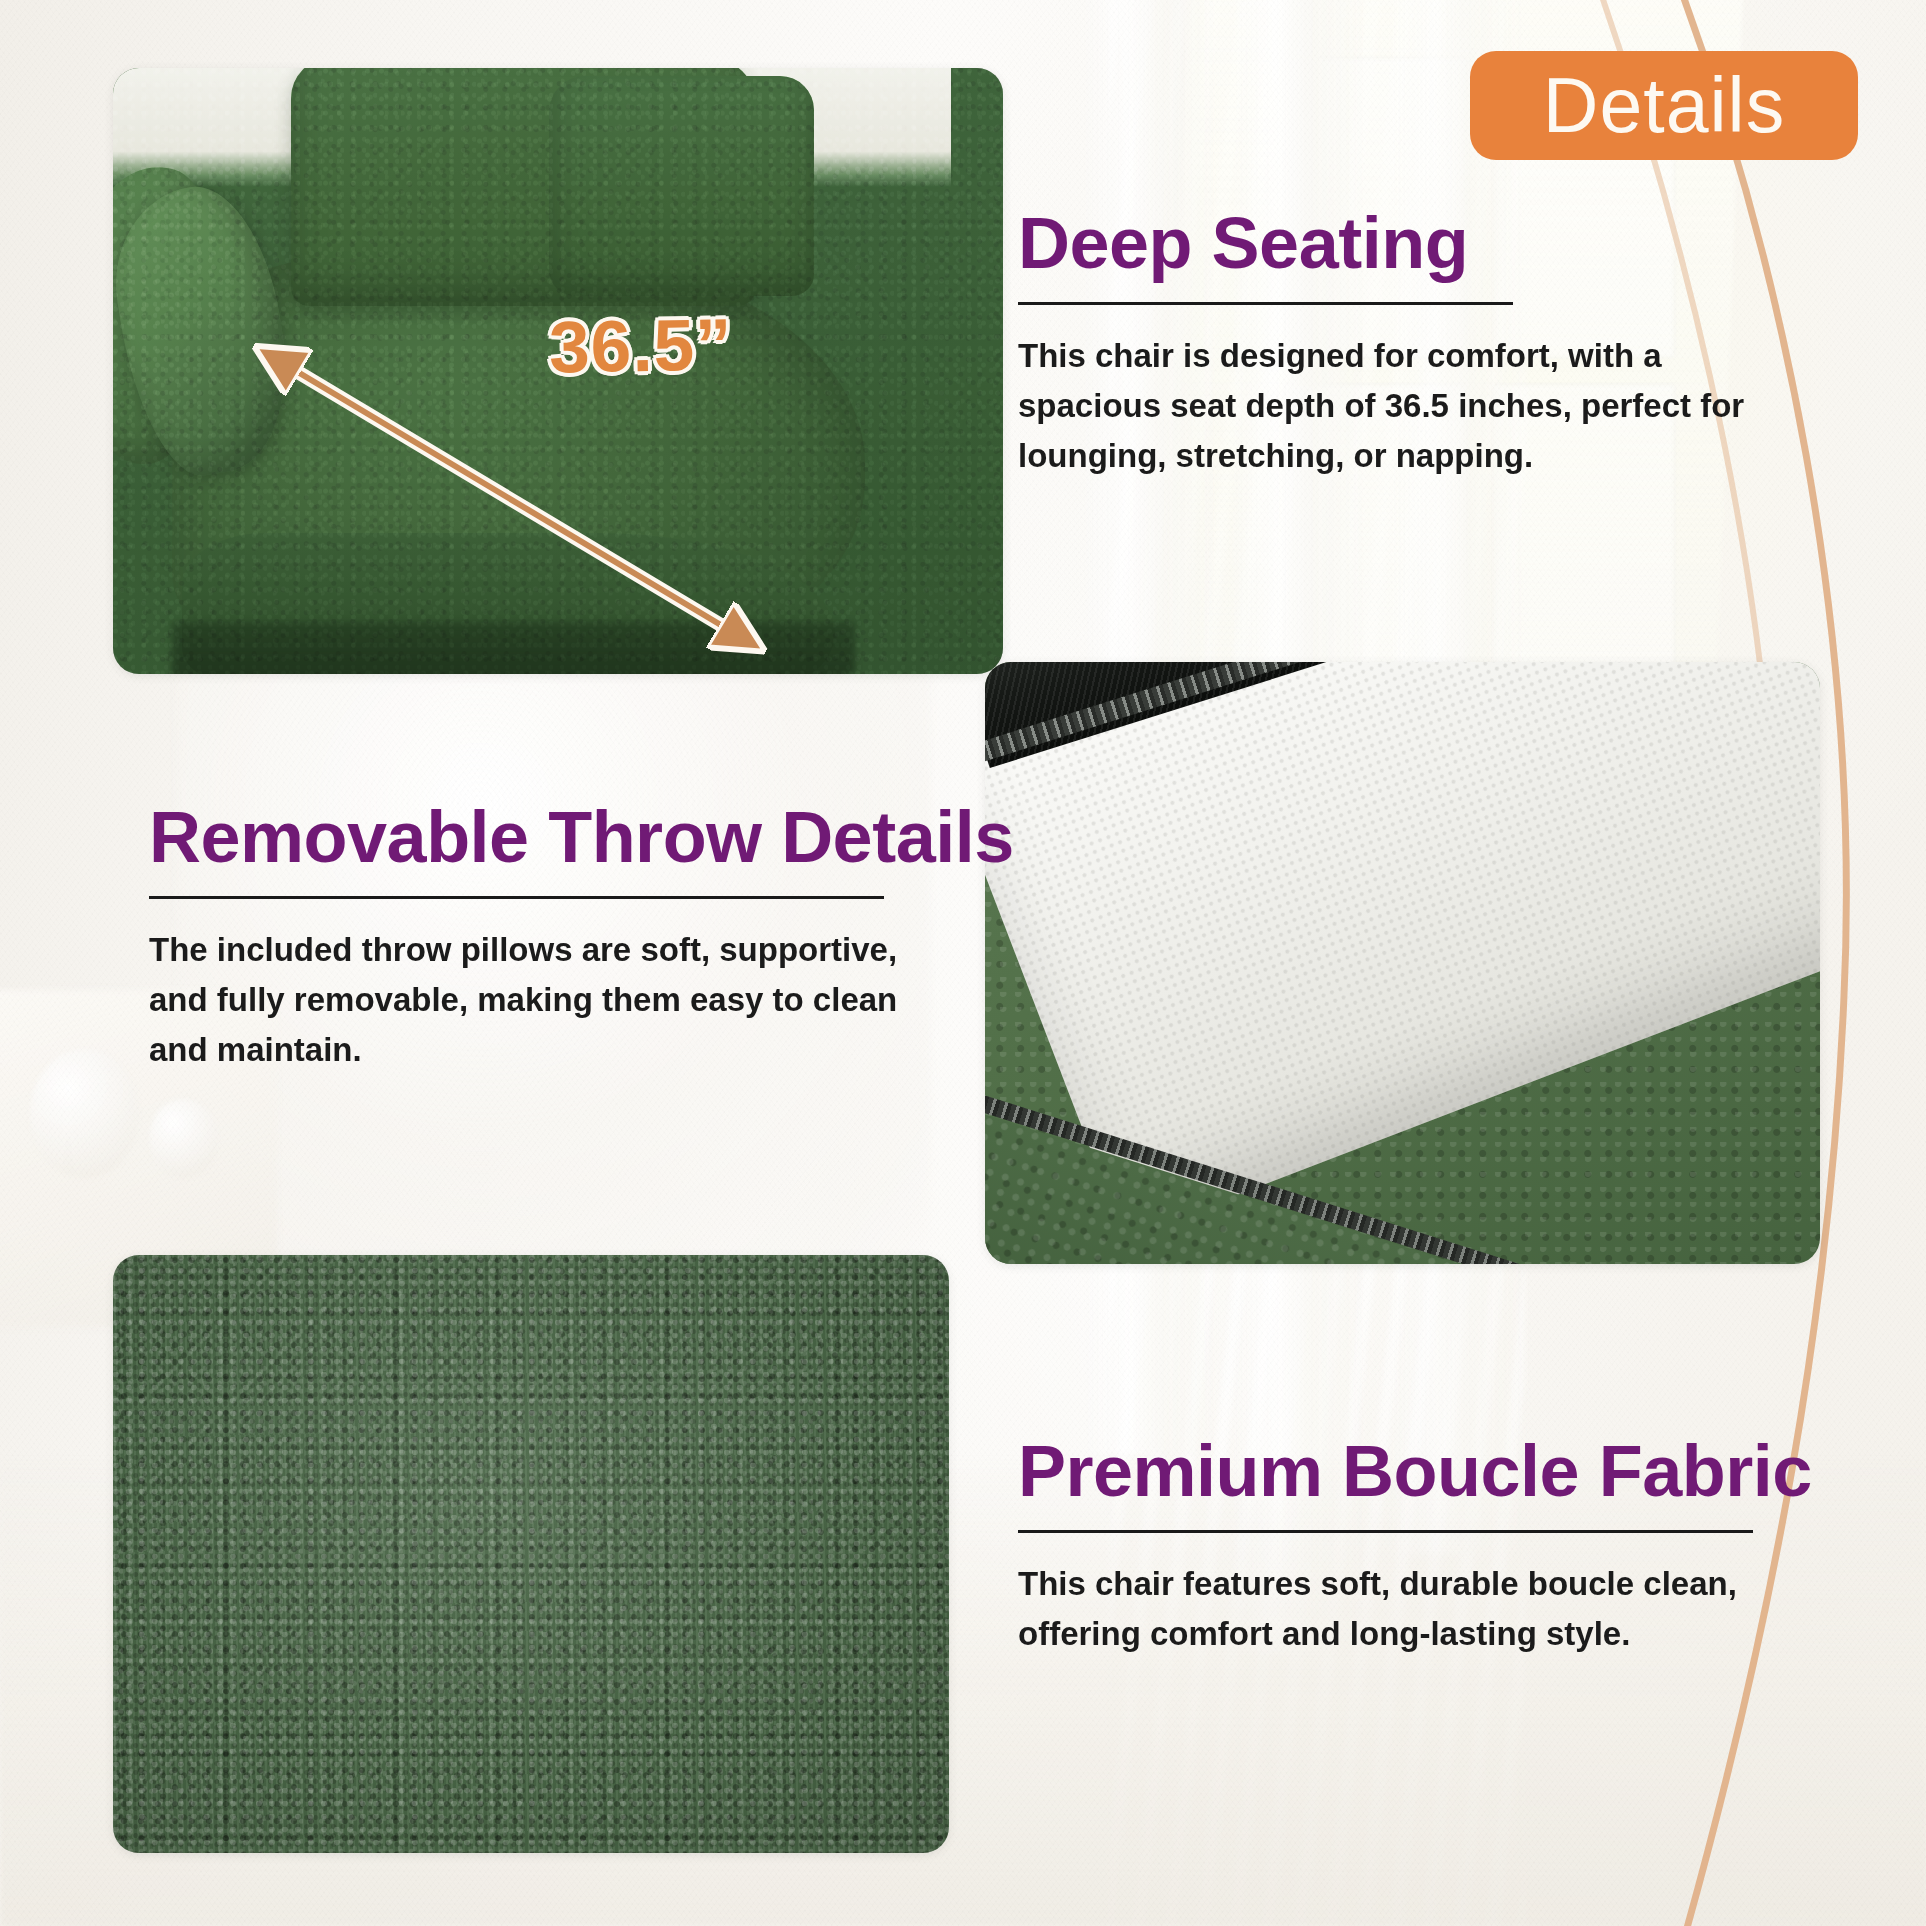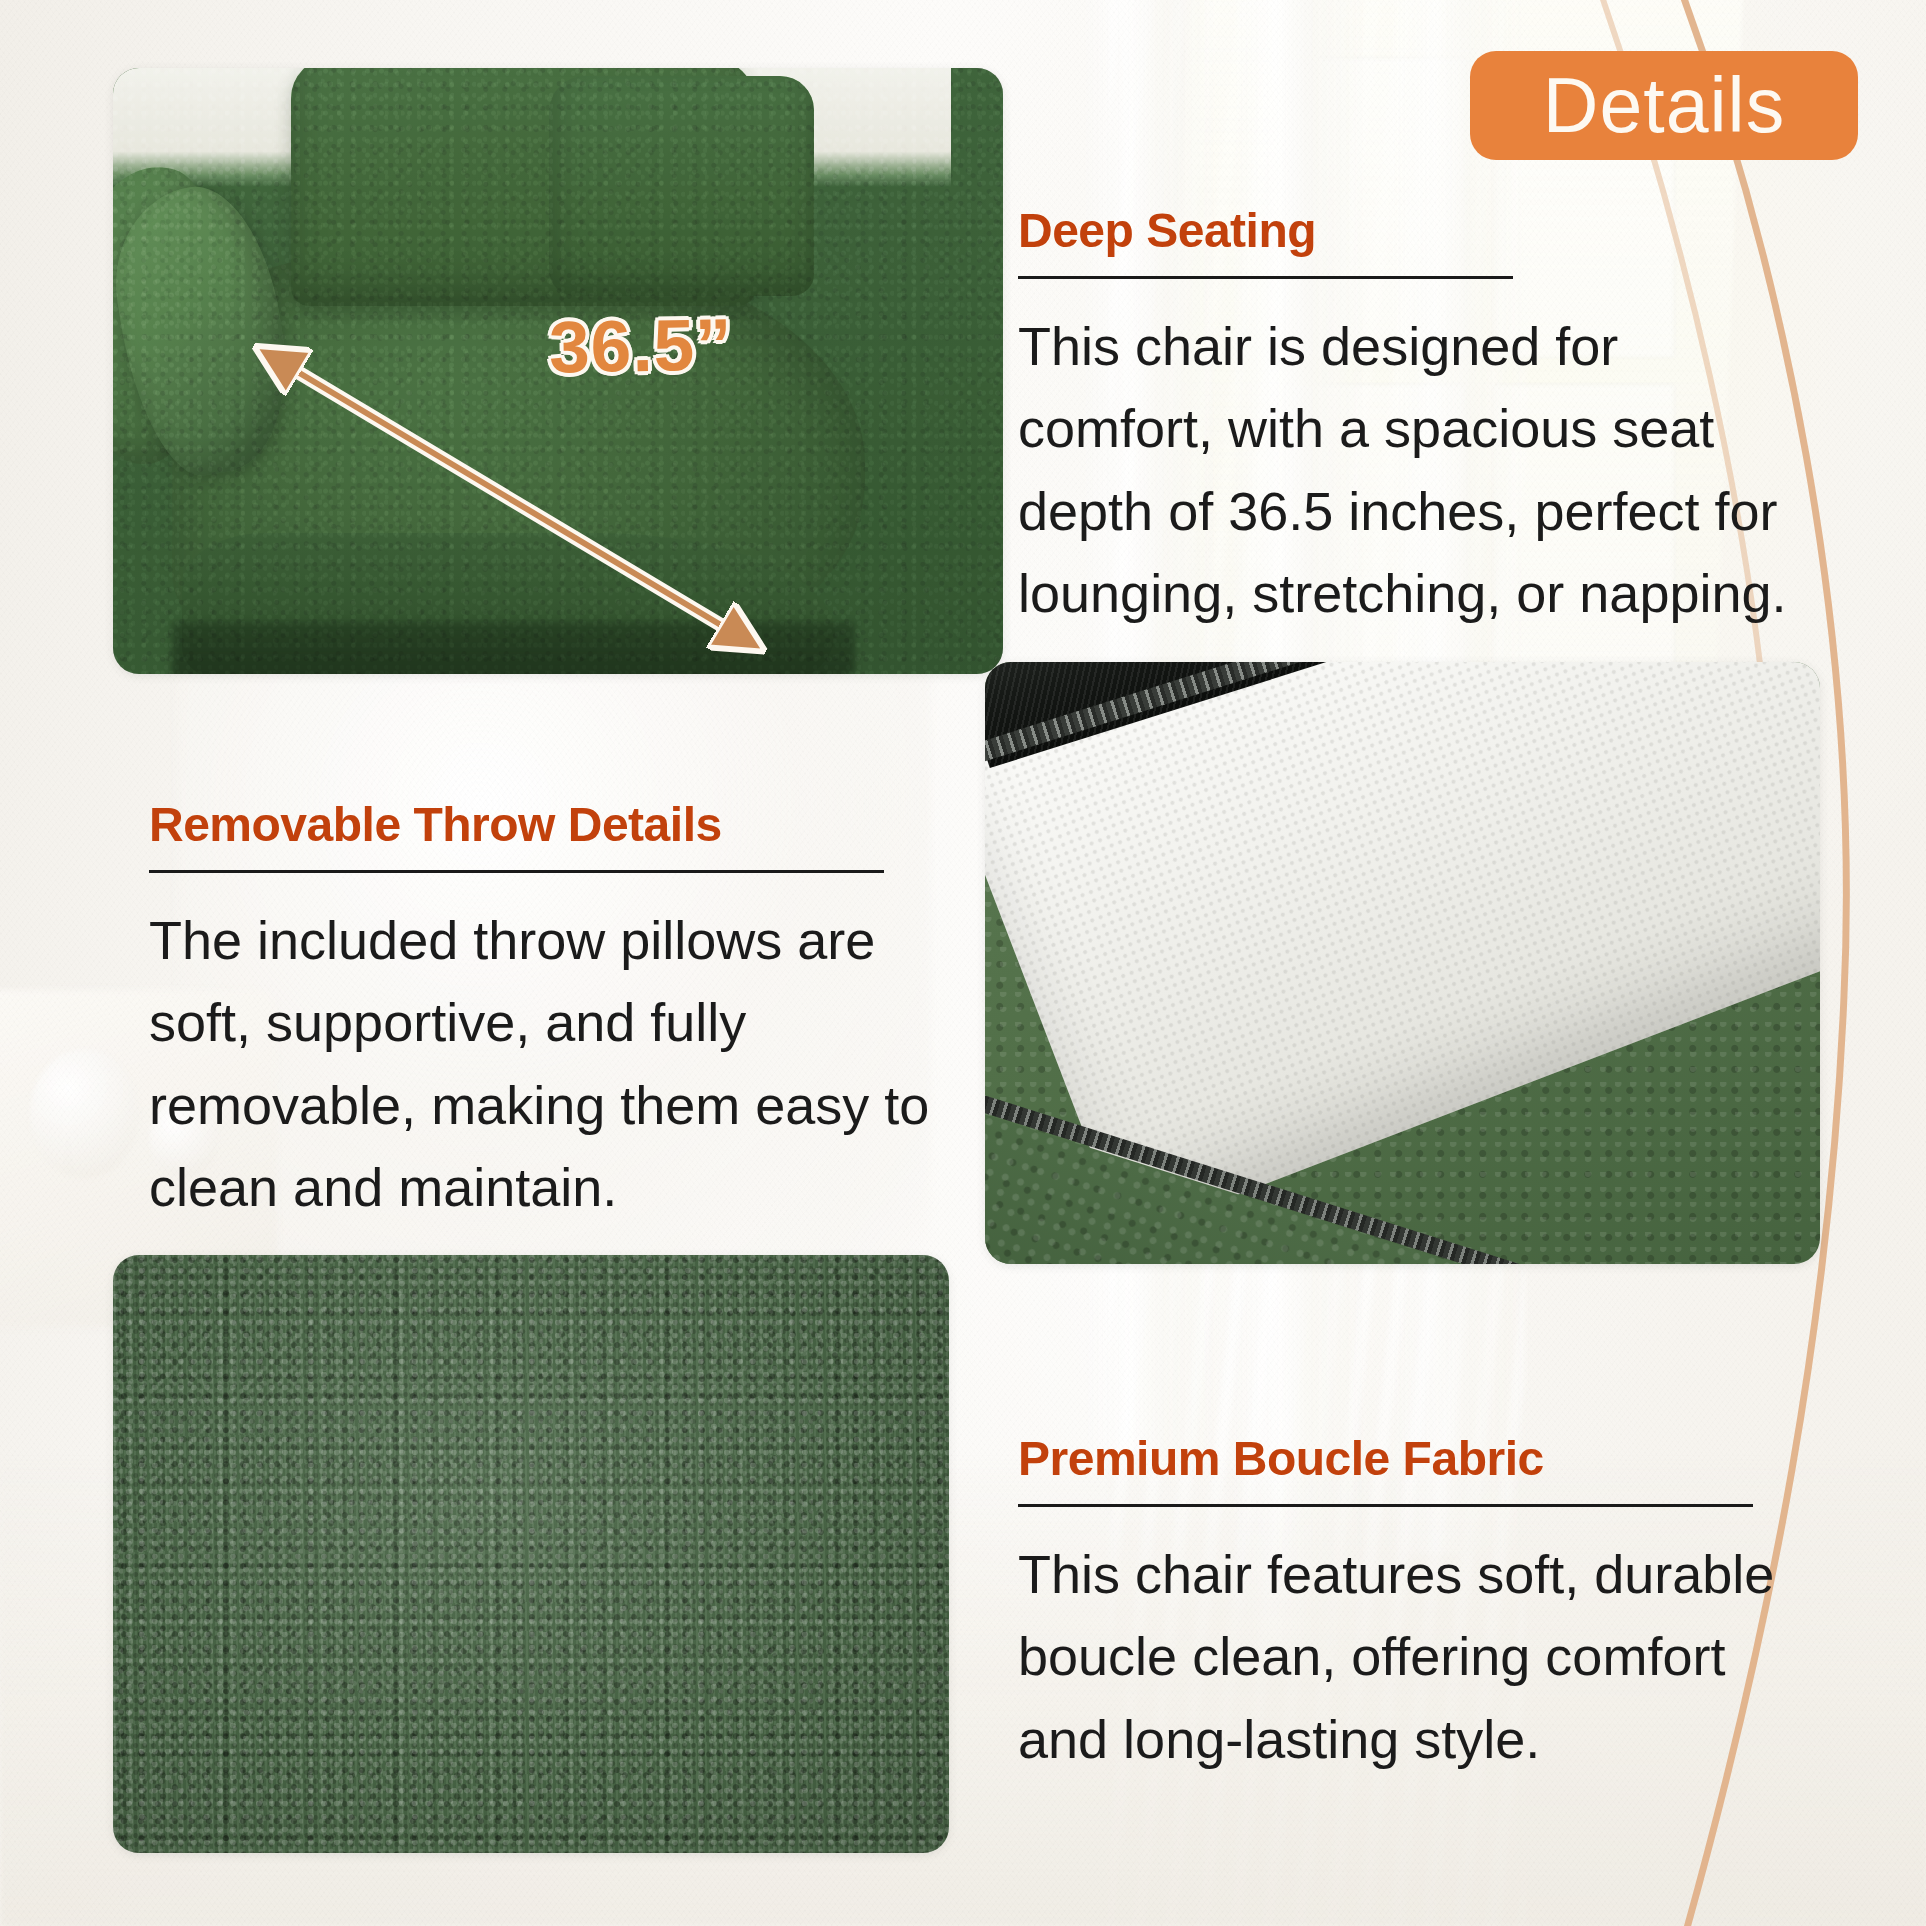--- a/index.html
+++ b/index.html
@@ -311,39 +311,39 @@
     background-size: 13px 13px, 17px 17px, 10px 10px, 21px 21px, 15px 15px, 9px 9px, 100% 100%;
   }
   .sw-shade {
     position: absolute; inset: 0;
     background: radial-gradient(ellipse at 45% 40%, rgba(255,255,255,0.07) 0%, rgba(0,0,0,0.05) 60%, rgba(0,0,0,0.14) 100%);
   }
 
   
   .text-block { position: absolute; z-index: 5; }
   .sec-title {
-    font-size: 48px;
+    font-size: 72px;
     font-weight: 700;
-    color: #c2410c;
+    color: #701a75;
     letter-spacing: -0.5px;
     line-height: 1.05;
     margin: 0;
     white-space: nowrap;
   }
   .sec-rule {
     height: 3px;
     background: #1a1a1a;
     margin-top: 20px;
   }
   .sec-body {
-    font-size: 54px;
+    font-size: 33px;
     line-height: 1.52;
     color: #1b1b1b;
     margin-top: 26px;
-    font-weight: 400;
+    font-weight: 700;
   }
   .sec-body p { margin: 0; }
 
   #text-deep-seating { left: 1018px; top: 206px; width: 792px; }
   #text-deep-seating .sec-rule { width: 495px; }
 
   #text-throw-pillows { left: 149px; top: 800px; width: 782px; }
   #text-throw-pillows .sec-rule { width: 735px; }
 
   #text-boucle { left: 1018px; top: 1434px; width: 782px; }

